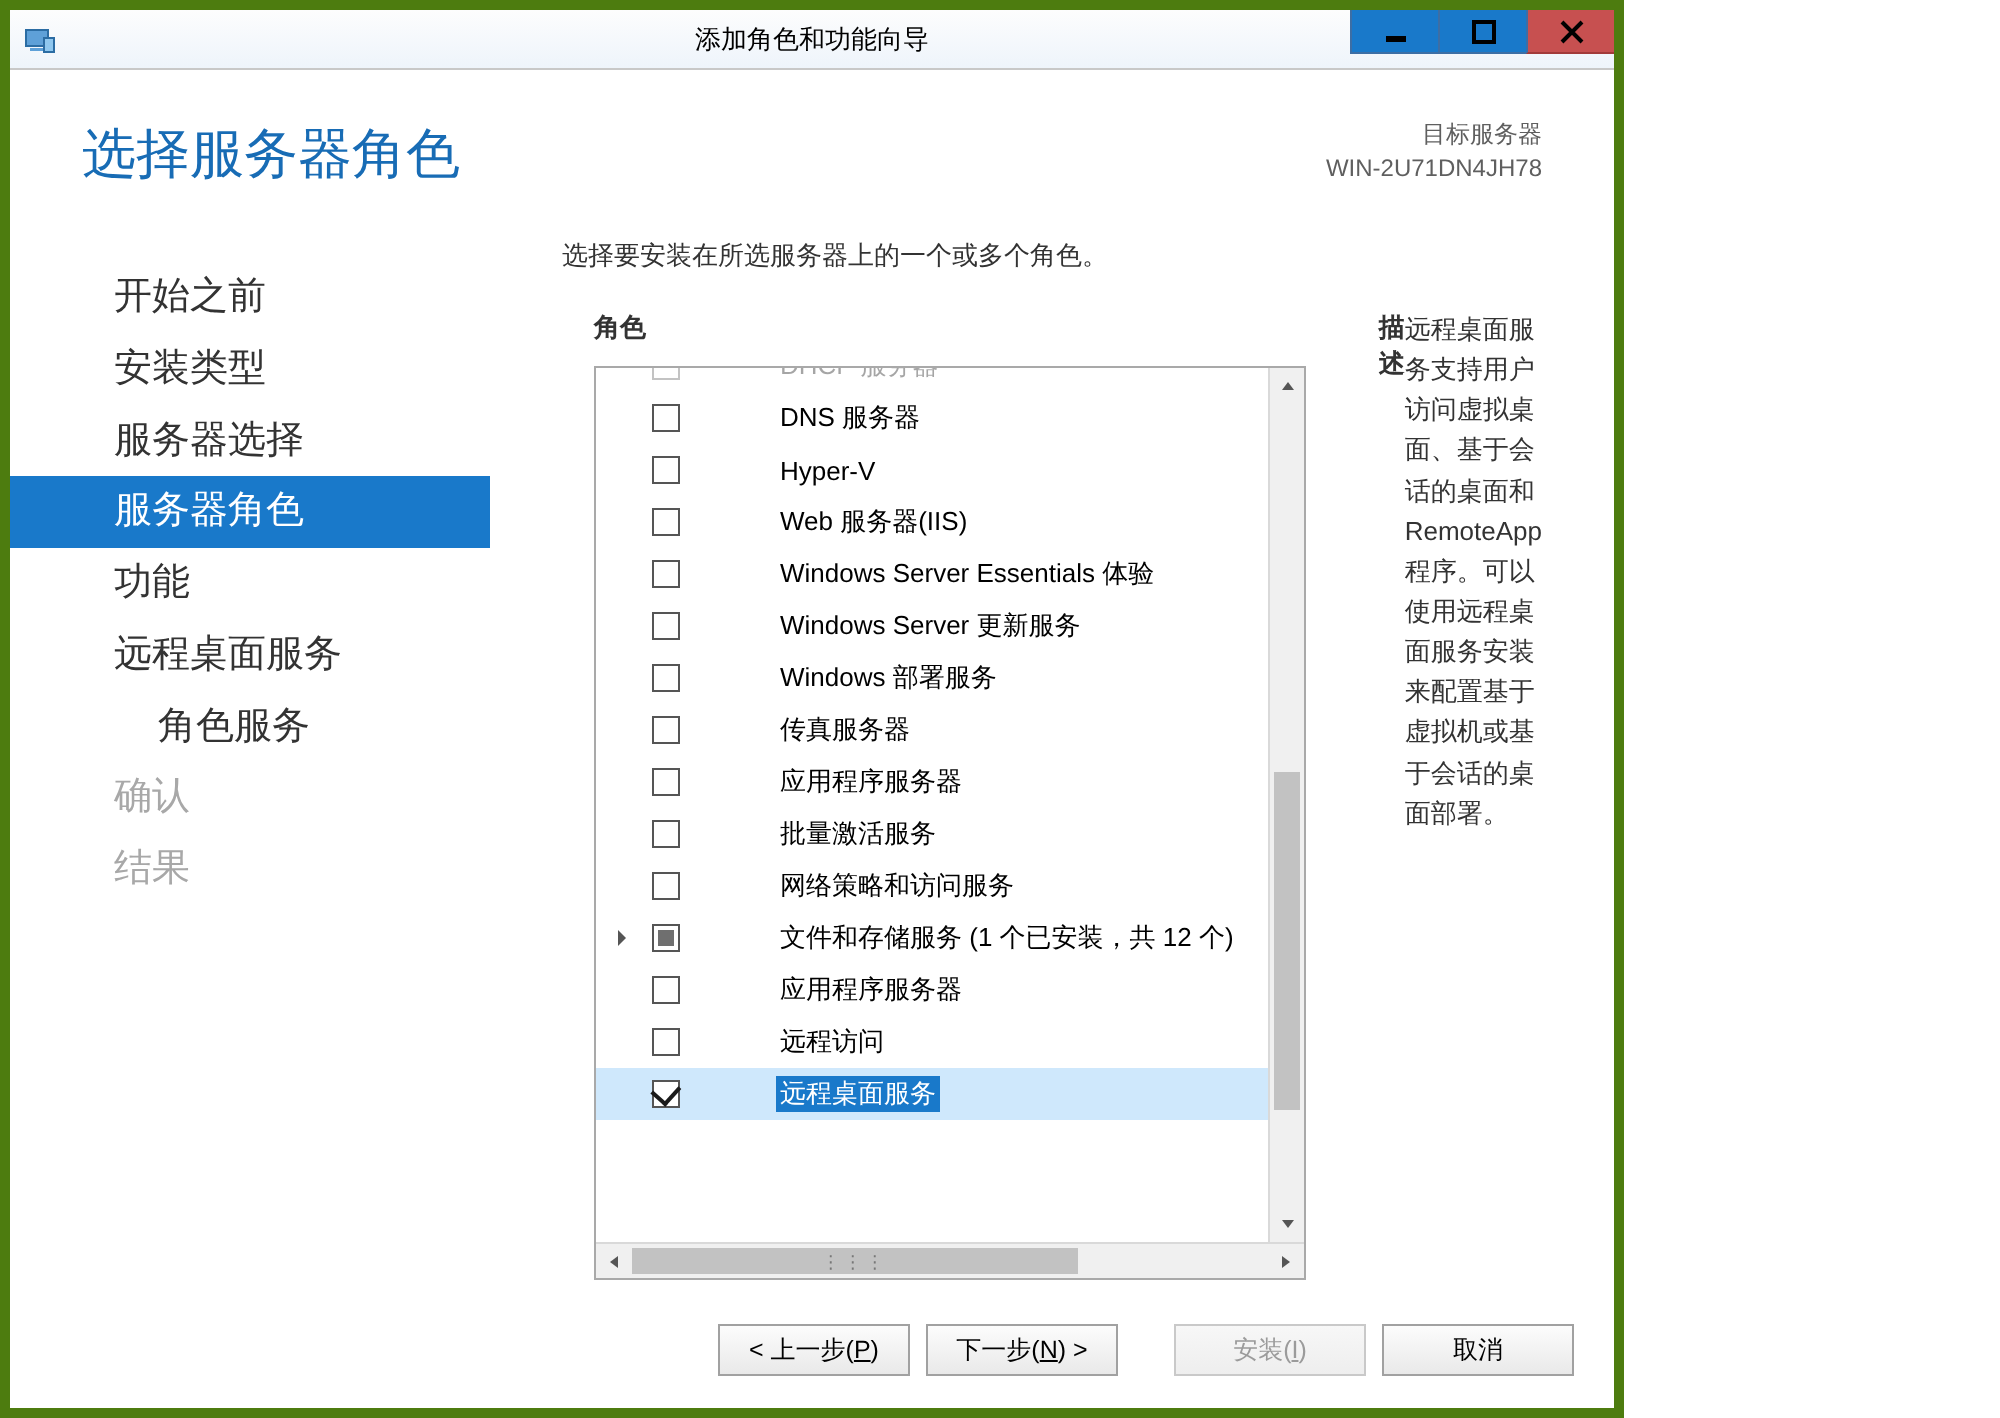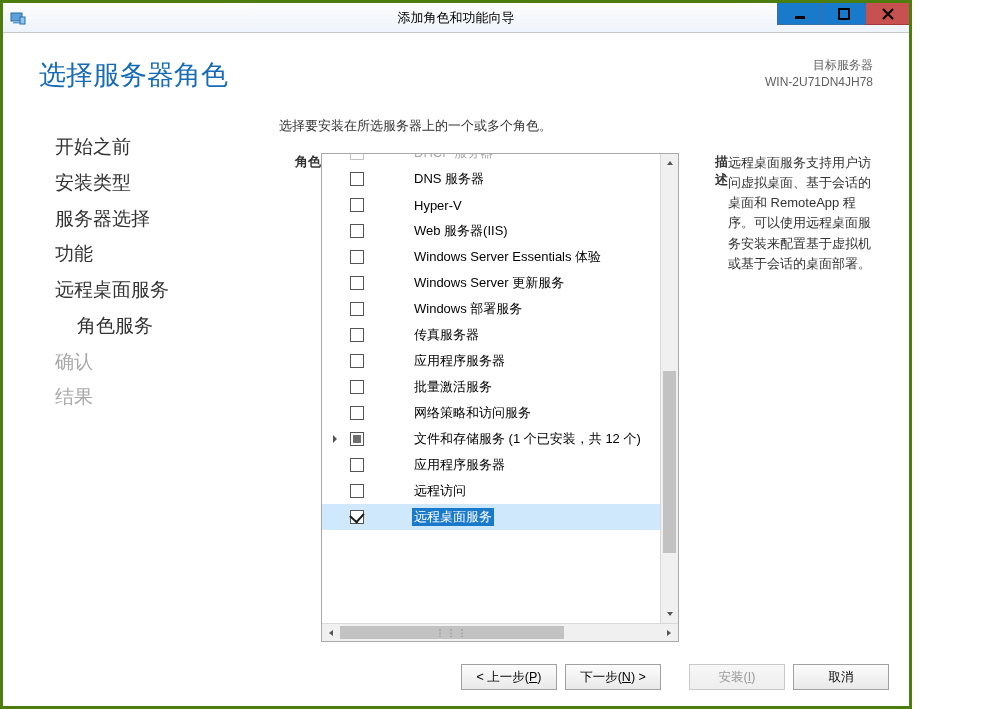--- a/index.html
+++ b/index.html
@@ -5,23 +5,23 @@
   * { box-sizing: border-box; margin: 0; padding: 0; }
   body {
     font-family: "Microsoft YaHei", "Segoe UI", Tahoma, sans-serif;
     font-size: 12px;
     background: #fff;
     width: 1000px;
     height: 709px;
     overflow: hidden;
   }
   .window {
-    width: 912px;
+    width: 812px;
     height: 709px;
-    border: 3px solid #4d7c0f;
+    border: 5px solid #4d7c0f;
     display: flex;
     flex-direction: column;
     background: #fff;
   }
   .titlebar {
     height: 30px;
     background: linear-gradient(180deg, #fdfdfd 0%, #eef4fb 100%);
     border-bottom: 1px solid #c8c8c8;
     display: flex;
     align-items: center;
@@ -138,21 +138,21 @@
   }
   .columns {
     flex: 1;
     display: flex;
     gap: 36px;
     overflow: hidden;
   }
   .roles-col {
     width: 400px;
     display: flex;
-    flex-direction: row;
+    flex-direction: column;
     overflow: hidden;
     padding-left: 16px;
   }
   .col-label {
     font-size: 13px;
     font-weight: bold;
     color: #333;
     margin-bottom: 10px;
   }
   .listwrap {
@@ -350,20 +350,21 @@
         <div>目标服务器</div>
         <div>WIN-2U71DN4JH78</div>
       </div>
     </div>
 
     <div class="content-row">
       <div class="sidebar">
         <div class="step">开始之前</div>
         <div class="step">安装类型</div>
         <div class="step">服务器选择</div>
+        <div class="step active">服务器角色</div>
         <div class="step">功能</div>
         <div class="step">远程桌面服务</div>
         <div class="step sub">角色服务</div>
         <div class="step disabled">确认</div>
         <div class="step disabled">结果</div>
       </div>
 
       <div class="main">
         <div class="instruction">选择要安装在所选服务器上的一个或多个角色。</div>
 

